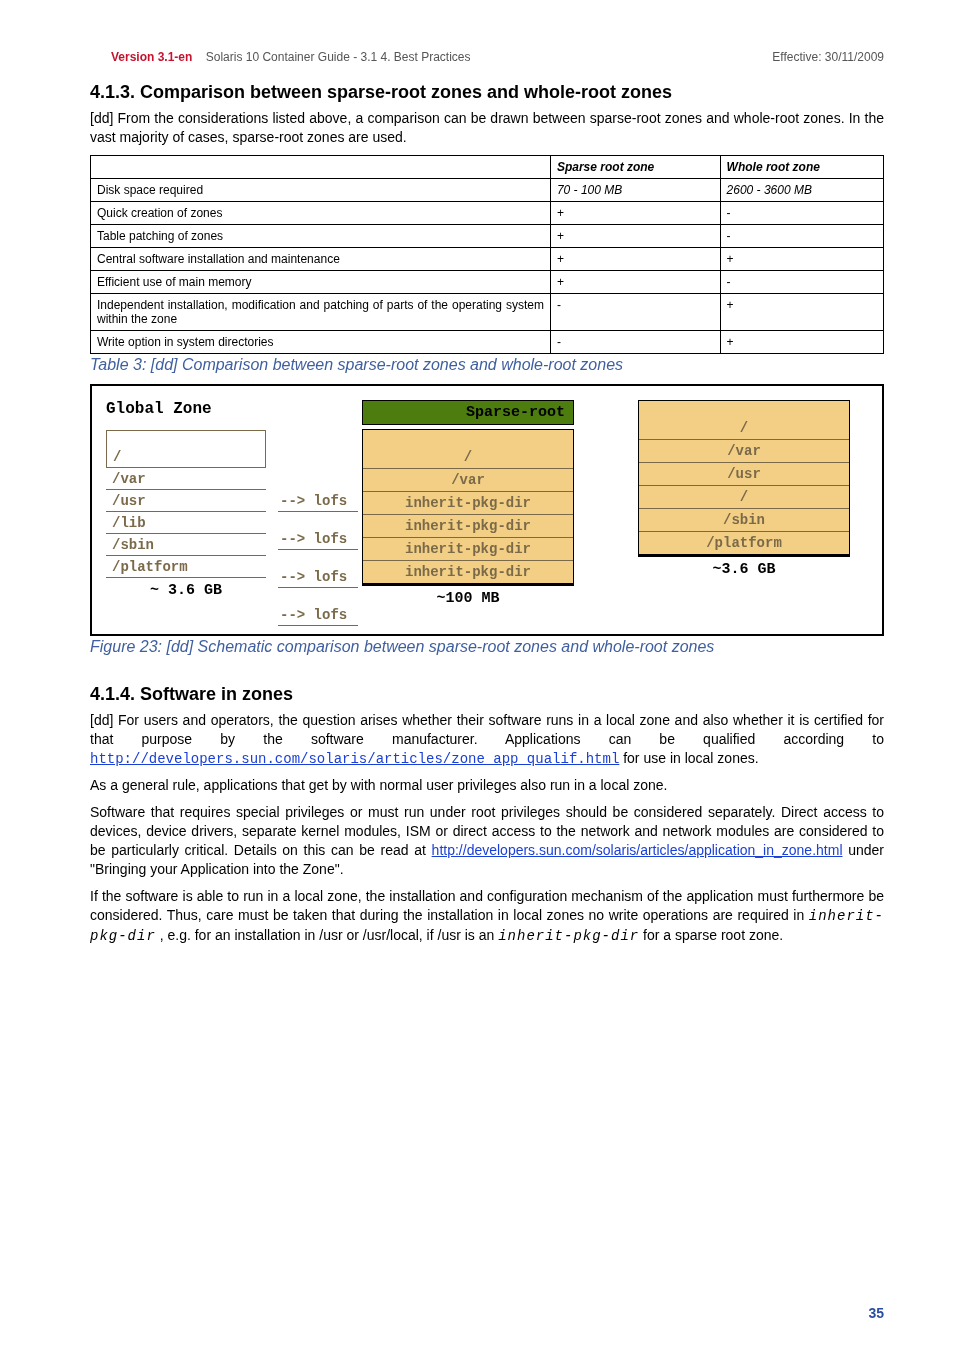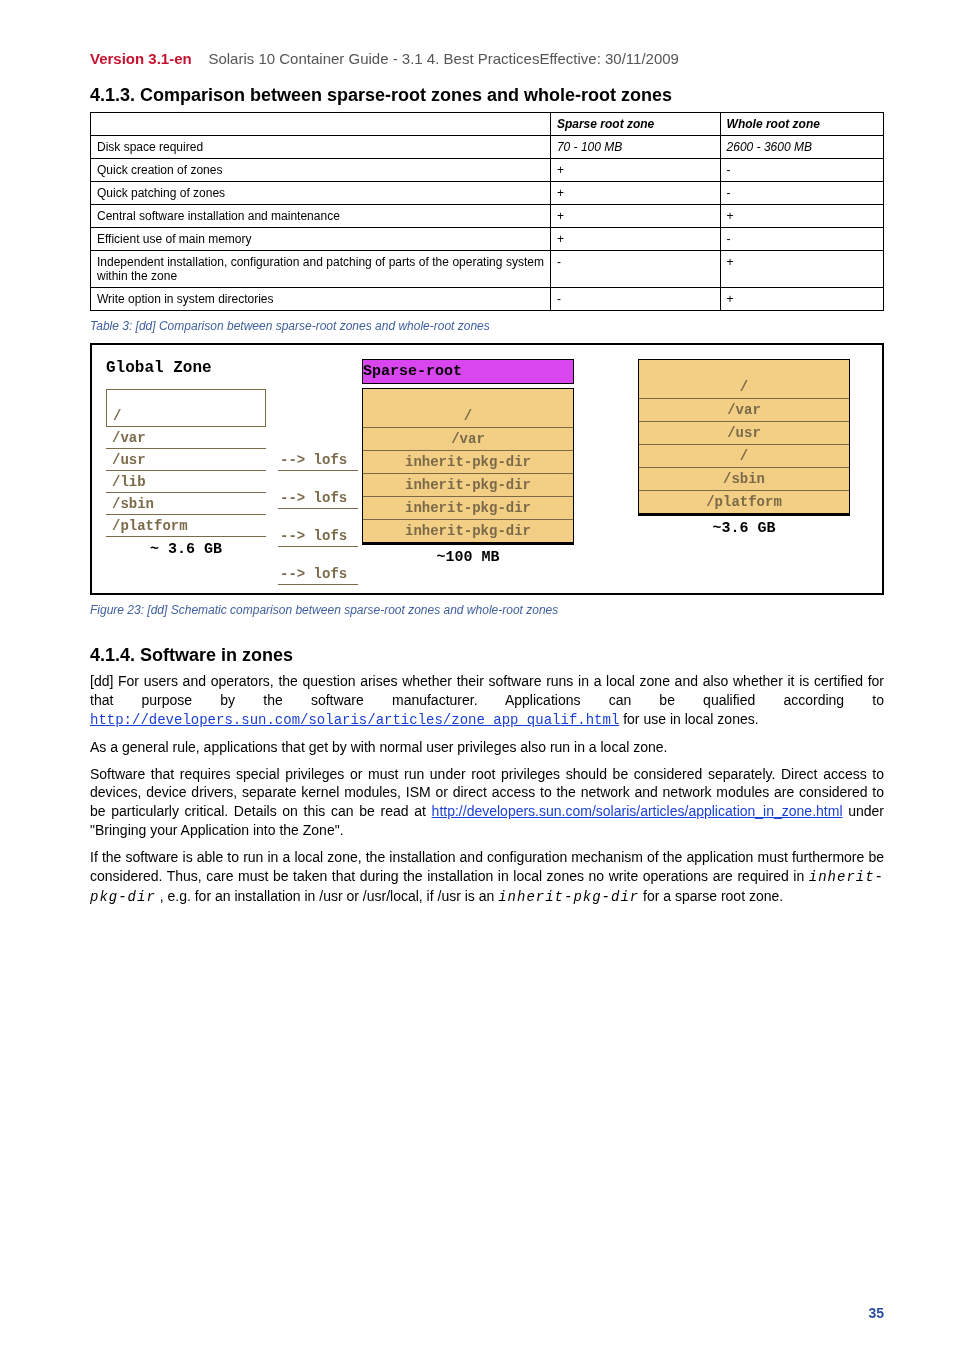--- a/index.html
+++ b/index.html
@@ -12,23 +12,25 @@
     color: #000;
     position: relative;
     background: #fff;
   }
   .page {
     padding: 50px 70px 30px 90px;
     box-sizing: border-box;
   }
   .header-line {
     display: flex;
+    justify-content: space-between;
     align-items: baseline;
-    font-size: 15px;
+    font-size: 12px;
     margin-bottom: 18px;
+    margin-left: 21px;
   }
   .header-left { color: #000; }
   .header-left .version { color: #c4122f; font-weight: bold; }
   .header-left .title { color: #555; }
   .header-right { color: #555; }
   h3, h4 {
     margin: 0 0 6px 0;
     font-weight: bold;
   }
   h4.sec { font-size: 18px; margin-top: 4px; }
@@ -48,22 +50,22 @@
     margin-top: 48px;
   }
   table.comparison th {
     font-style: italic;
     font-weight: bold;
   }
   table.comparison td.attr { width: 58%; }
   .caption {
     color: #3f5f9f;
     font-style: italic;
-    font-size: 12px;
-    margin: 8px 0 10px 0;
+    font-size: 16px;
+    margin: 2px 0 10px 0;
   }
   
   .diagram-wrap {
     border: 2px solid #000;
     padding: 14px 14px 8px 14px;
     margin: 0 0 2px 0;
     display: flex;
     gap: 12px;
     align-items: flex-start;
     font-family: Arial, Helvetica, sans-serif;
@@ -75,26 +77,26 @@
     position: relative;
     font-family: Liberation Mono, monospace;
   }
   .col.gz { width: 160px; }
   .col.arrows { width: 80px; padding-top: 36px; }
   .col.sparse { width: 212px; margin-left: -8px; }
   .col.gap { width: 40px; }
   .col.whole { width: 212px; }
   .zone-title { font-size: 16px; font-weight: bold; margin-bottom: 6px; height: 24px; }
   .panel-title {
-    background: #d946ef;
+    background: #4d7c0f;
     border: 1px solid #000;
     font-size: 15px;
     font-weight: bold;
-    text-align: left;
-    padding: 3px 0;
+    text-align: right;
+    padding: 3px 8px;
     margin-bottom: 4px;
   }
   .row {
     height: 22px;
     line-height: 22px;
     font-size: 14px;
     font-weight: bold;
     color: #7b6a4a;
     border-bottom: 1px solid #7b6a4a;
     padding-left: 6px;
@@ -163,20 +165,21 @@
   <div class="header-line">
     <span class="header-left">
       <span class="version">Version 3.1-en</span>
       <span>&nbsp;&nbsp;</span>
       <span class="title">Solaris 10 Container Guide - 3.1   4. Best Practices</span>
     </span>
     <span class="header-right">Effective: 30/11/2009</span>
   </div>
 
   <h4 class="sec">4.1.3. Comparison between sparse-root zones and whole-root zones</h4>
+  <p class="just">[dd] From the considerations listed above, a comparison can be drawn between sparse-root zones and whole-root zones. In the vast majority of cases, sparse-root zones are used.</p>
 
   <table class="comparison">
     <thead>
       <tr>
         <th class="attr"></th>
         <th>Sparse root zone</th>
         <th>Whole root zone</th>
       </tr>
     </thead>
     <tbody>
@@ -184,36 +187,36 @@
           <td class="attr">Disk space required</td>
           <td style="font-style:italic">70 - 100 MB</td>
           <td style="font-style:italic">2600 - 3600 MB</td>
         </tr>
       <tr>
           <td class="attr">Quick creation of zones</td>
           <td>+</td>
           <td>-</td>
         </tr>
       <tr>
-          <td class="attr">Quick patching of zones</td>
+          <td class="attr">Table patching of zones</td>
           <td>+</td>
           <td>-</td>
         </tr>
       <tr>
           <td class="attr">Central software installation and maintenance</td>
           <td>+</td>
           <td>+</td>
         </tr>
       <tr>
           <td class="attr">Efficient use of main memory</td>
           <td>+</td>
           <td>-</td>
         </tr>
       <tr>
-          <td class="attr" style="text-align:justify">Independent installation, configuration and patching of parts of the operating system within the zone</td>
+          <td class="attr" style="text-align:justify">Independent installation, modification and patching of parts of the operating system within the zone</td>
           <td>-</td>
           <td>+</td>
         </tr>
       <tr>
           <td class="attr">Write option in system directories</td>
           <td>-</td>
           <td>+</td>
         </tr>
     </tbody>
   </table>

